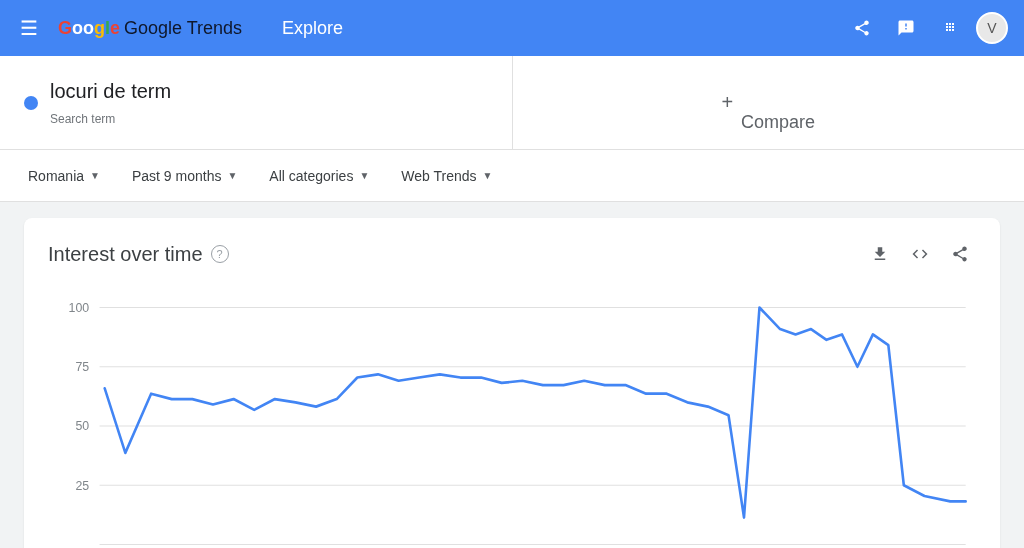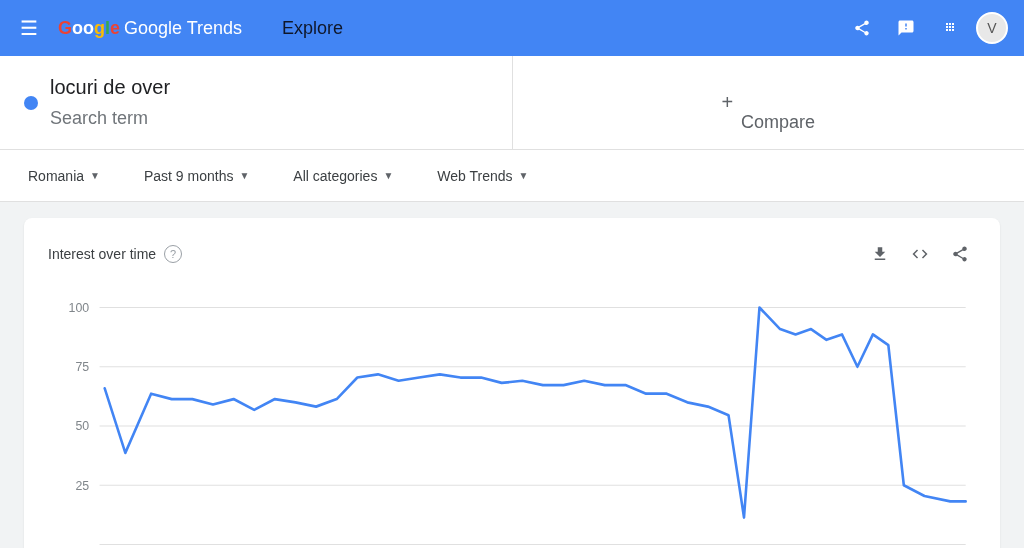--- a/index.html
+++ b/index.html
@@ -21,21 +21,21 @@
       padding: 4px;
     }
     .header-logo {
       display: flex;
       align-items: center;
       color: white;
       font-size: 18px;
       font-weight: 400;
     }
     .header-explore {
-      color: #0f172a;
+      color: #ffffff;
       font-size: 18px;
       font-weight: 400;
       margin-left: 24px;
     }
     .header-spacer { flex: 1; }
     .header-icons {
       display: flex;
       align-items: center;
       gap: 8px;
     }
@@ -90,21 +90,21 @@
     .search-term-text {
       display: flex;
       flex-direction: column;
     }
     .search-term-main {
       font-size: 20px;
       color: #202124;
       font-weight: 400;
     }
     .search-term-sub {
-      font-size: 18px;
+      font-size: 12px;
       color: #70757a;
       margin-top: 9px;
     }
     .compare-box {
       flex: 1;
       display: flex;
       align-items: center;
       justify-content: center;
       padding: 16px 24px;
       cursor: pointer;
@@ -121,21 +121,21 @@
     }
 
     
     .filters-bar {
       background: white;
       display: flex;
       align-items: center;
       padding: 0 16px;
       height: 52px;
       border-bottom: 1px solid #e0e0e0;
-      gap: 20px;
+      gap: 8px;
     }
     .filter-btn {
       display: flex;
       align-items: center;
       padding: 8px 12px;
       border-radius: 4px;
       cursor: pointer;
       font-size: 14px;
       color: #3c4043;
       border: none;
@@ -163,21 +163,21 @@
       align-items: center;
       justify-content: space-between;
       margin-bottom: 16px;
     }
     .chart-title-area {
       display: flex;
       align-items: center;
       gap: 8px;
     }
     .chart-title {
-      font-size: 14px;
+      font-size: 20px;
       color: #3c4043;
       font-weight: 500;
     }
     .help-icon {
       width: 18px;
       height: 18px;
       border-radius: 50%;
       border: 1.5px solid #9aa0a6;
       display: flex;
       align-items: center;
@@ -215,21 +215,21 @@
   </style>
 </head>
 <body>
 
 <header class="header">
   <span class="header-menu-icon">☰</span>
   <div class="header-logo">
     <span style="color:#fff;font-weight:bold;font-size:18px;">
       <span style="color:#EA4335">G</span><span style="color:#fff">o</span><span style="color:#fff">o</span><span style="color:#FBBC04">g</span><span style="color:#34A853">l</span><span style="color:#EA4335">e</span>
     </span>
-    <span style="color:#ffffff;font-size:18px;margin-left:4px;">Google Trends</span>
+    <span style="color:#0f172a;font-size:18px;margin-left:4px;">Google Trends</span>
   </div>
   <span class="header-explore">Explore</span>
   <div class="header-spacer"></div>
   <div class="header-icons">
     <div class="header-icon-btn" title="Share">
       <svg width="18" height="18" viewBox="0 0 24 24" fill="white">
           <path d="M18 16.08c-.76 0-1.44.3-1.96.77L8.91 12.7c.05-.23.09-.46.09-.7s-.04-.47-.09-.7l7.05-4.11c.54.5 1.25.81 2.04.81 1.66 0 3-1.34 3-3s-1.34-3-3-3-3 1.34-3 3c0 .24.04.47.09.7L8.04 9.81C7.5 9.31 6.79 9 6 9c-1.66 0-3 1.34-3 3s1.34 3 3 3c.79 0 1.5-.31 2.04-.81l7.12 4.16c-.05.21-.08.43-.08.65 0 1.61 1.31 2.92 2.92 2.92s2.92-1.31 2.92-2.92-1.31-2.92-2.92-2.92z"></path>
         </svg>
     </div>
     <div class="header-icon-btn" title="Feedback">
@@ -243,21 +243,21 @@
         </svg>
     </div>
     <div class="avatar-circle">V</div>
   </div>
 </header>
 
 <div class="search-area">
   <div class="search-term-box">
     <div class="search-term-dot"></div>
     <div class="search-term-text">
-      <span class="search-term-main">locuri de over</span>
+      <span class="search-term-main">locuri de term</span>
       <span class="search-term-sub">Search term</span>
     </div>
   </div>
   <div class="compare-box">
     <span class="compare-plus">+</span>
     <span class="compare-label">Compare</span>
   </div>
 </div>
 
 <div class="filters-bar">

